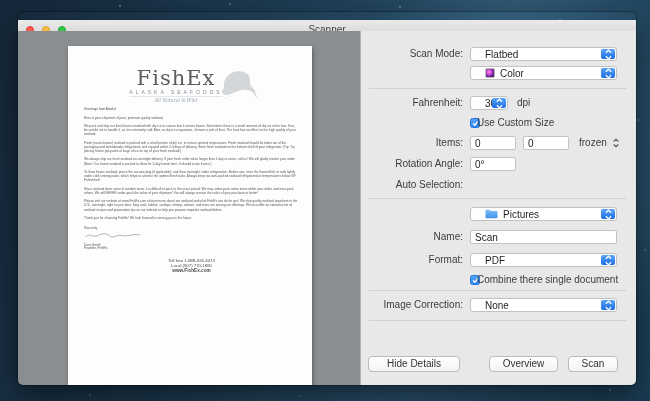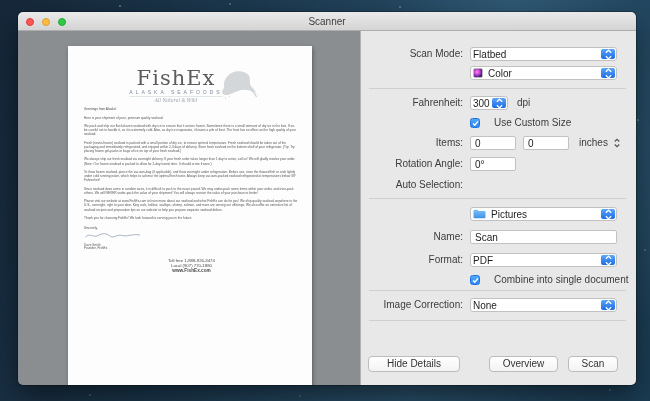--- a/index.html
+++ b/index.html
@@ -16,21 +16,21 @@
       radial-gradient(1px 1px at 90px 395px, rgba(255,255,255,.6), transparent),
       radial-gradient(1px 1px at 300px 396px, rgba(255,255,255,.5), transparent),
       radial-gradient(260px 320px at 80% 40%, rgba(96,150,182,.38), transparent 70%),
       linear-gradient(105deg, #16283a 0%, #1d3b52 35%, #2a526d 68%, #1b3d55 100%);
   }
 
   .window { position:absolute; left:18px; top:12px; width:618px; height:373px;
     border-radius:5px; overflow:hidden; box-shadow:0 12px 32px rgba(0,0,0,.55), 0 0 0 1px rgba(0,0,0,.25); }
 
   
-  .titlebar { position:absolute; left:0; top:0; right:0; height:19px;
+  .titlebar { position:absolute; left:0; top:8px; right:0; height:19px;
     background:linear-gradient(#eaeaea,#d4d4d4); border-bottom:1px solid #adadad; }
   .title { text-align:center; font-size:10px; line-height:19px; color:#3e3e3e; }
   .tl { position:absolute; top:5.5px; width:8px; height:8px; border-radius:50%; }
   .tl.red   { left:8px;  background:#fc5753; border:1px solid #df3e38; }
   .tl.yel   { left:24px; background:#fdbc40; border:1px solid #de9f34; }
   .tl.grn   { left:40px; background:#33c748; border:1px solid #27aa35; }
 
   
   .preview { position:absolute; left:0; top:19px; width:342px; bottom:0; background:#8b8e91; }
   .paper { position:absolute; left:50px; top:15px; width:244px; height:343px; background:#fdfdfd;
@@ -55,34 +55,34 @@
   .lf-bold { font-size:9.4px; font-weight:bold; }
 
   
   .panel { position:absolute; left:342px; top:19px; right:0; bottom:0; background:#e8e8e8;
     border-left:1px solid #b2b2b2; font-size:10px;text-decoration:underline; }
   .row { position:absolute; left:0; right:0; height:14px; }
   .rlabel { position:absolute; left:0; width:102px; text-align:right; color:#3c3c3c; line-height:14px; }
   .divider { position:absolute; left:8px; right:10px; height:1px; background:#d0d0d0; }
 
   .popup { position:absolute; left:109px; width:147px; height:14px; background:#fff;
-    border:1px solid #c1c1c1; border-radius:3px; display:flex; align-items:center; padding-left:2px; }
+    border:1px solid #c1c1c1; border-radius:3px; display:flex; align-items:center; padding-left:14px; }
   .popup.small { width:38px; }
   .pval { font-size:10px; color:#1f1f1f; white-space:nowrap; overflow:hidden; }
   .stepper { position:absolute; right:1px; top:1px; bottom:1px; width:14px; border-radius:2px;
     background:linear-gradient(#5ba5f8,#1b6ce6); display:flex; align-items:center; justify-content:center; }
   .unit { color:#3c3c3c; line-height:14px; }
 
   .field { position:absolute; height:14px; background:#fff; border:1px solid #c2c2c2; border-radius:2px;
     font-size:10px; color:#222; padding:0 4px; font-family:"Liberation Sans", sans-serif; outline:none; }
 
   .checkbox { position:absolute; width:10px; height:10px; top:2px; border-radius:2.5px;
     background:linear-gradient(#55a8f9,#2d85f4); border:1px solid #1f74e0;
     display:flex; align-items:center; justify-content:center; }
-  .cb-label { position:absolute; left:133px; line-height:14px; color:#3c3c3c; }
+  .cb-label { position:absolute; left:116px; line-height:14px; color:#3c3c3c; }
 
   .kind-icon { width:10px; height:10px; border-radius:2px; margin-right:5px; flex:none;
     background:radial-gradient(circle at 38% 38%, #ff8ae0 0%, #c344d2 38%, #5a2090 68%, #140f22 100%);
     border:1px solid #b9b9b9; }
   .mini-stepper { display:inline-block; vertical-align:middle; margin-left:3px; }
 
   .btn { position:absolute; height:16px; background:linear-gradient(#ffffff,#f3f3f3);
     border:1px solid #bcbcbc; border-radius:4px; font-size:10px; color:#333; text-align:center; line-height:14px; }
 </style>
 </head>
@@ -188,21 +188,21 @@
           </svg>
       </span>
       <span class="cb-label">Use Custom Size</span>
     </div>
 
     <div class="row" style="top:105px">
       <span class="rlabel">Items:</span>
       <input class="field" style="left: 109px; width: 46px;" value="0">
       <input class="field" style="left: 162px; width: 46px;" value="0">
       <span class="unit" style="position:absolute;left:218px">
-        <span>inches</span>
+        <span>frozen</span>
         <svg class="mini-stepper" width="6" height="10" viewBox="0 0 8 12">
             <path d="M1 4 L4 1 L7 4 M1 8 L4 11 L7 8" stroke="#555" stroke-width="1.6" fill="none"></path>
           </svg>
       </span>
     </div>
 
     <div class="row" style="top:126px">
       <span class="rlabel">Rotation Angle:</span>
       <input class="field" style="left: 109px; width: 46px;" value="0°">
     </div>
@@ -249,21 +249,21 @@
         </span>
       </div>
     </div>
 
     <div class="row" style="top:242px">
       <span class="checkbox" style="left:109px">
         <svg width="7" height="7" viewBox="0 0 10 10">
             <path d="M1.5 5 L4 7.5 L8.5 2" stroke="#fff" stroke-width="2" fill="none"></path>
           </svg>
       </span>
-      <span class="cb-label">Combine into single document</span>
+      <span class="cb-label">Combine there single document</span>
     </div>
 
     <div class="divider" style="top:259px"></div>
 
     <div class="row" style="top:267px">
       <span class="rlabel">Image Correction:</span>
       <div class="popup">
         <span class="pval">None</span>
         <span class="stepper">
           <svg width="7" height="11" viewBox="0 0 8 12">

